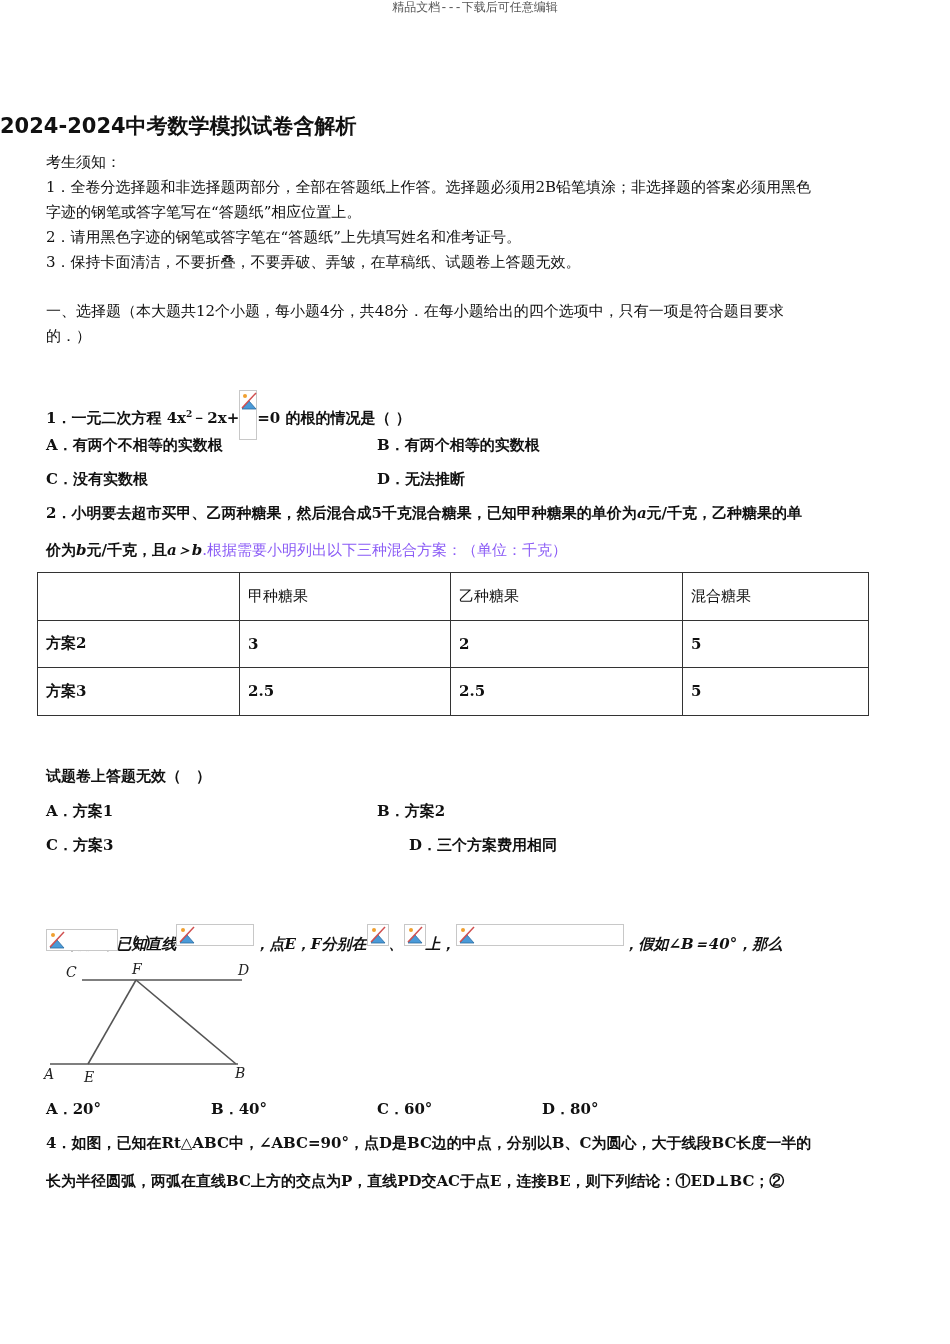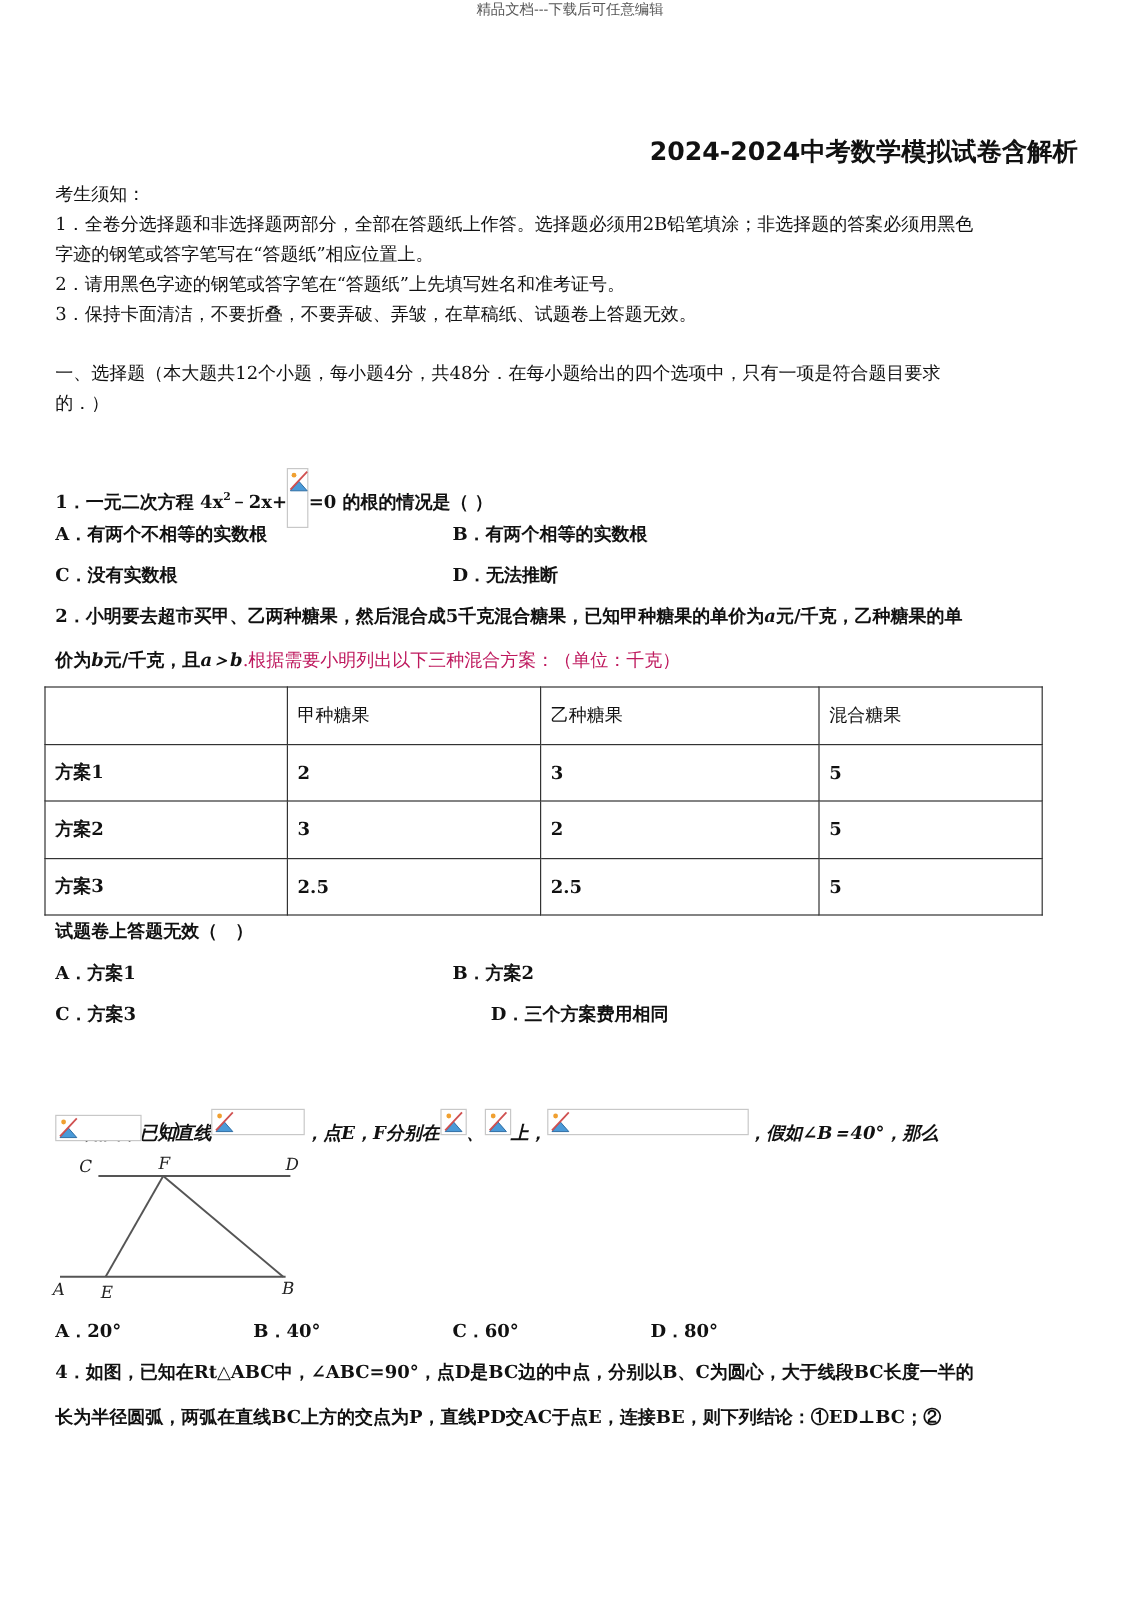--- a/index.html
+++ b/index.html
@@ -1,19 +1,19 @@
 <!DOCTYPE html>
 <html><head>
 <meta charset="utf-8">
 <style>
   * { box-sizing: border-box; margin: 0; padding: 0; }
   html, body { width: 950px; height: 1344px; background: #ffffff; }
   body { position: relative; font-family: "DejaVu Serif", "Liberation Serif", serif; color: #111; overflow: hidden; }
-  .header-note { position: absolute; top: 0; left: 0; width: 950px; text-align: center; font-size: 12px; color: #555; line-height: 16px; font-family: Liberation Sans, sans-serif; }
-  .title { position: absolute; top: 112px; left: 0; width: 898px; text-align: right; font-size: 21px; font-weight: bold; font-family: "DejaVu Sans", "Liberation Sans", sans-serif; color: #111; }
+  .header-note { position: absolute; top: 0; left: 0; width: 950px; text-align: center; font-size: 12px; color: #555; line-height: 16px; font-family: Liberation Mono, monospace; }
+  .title { position: absolute; top: 112px; left: 0; width: 898px; text-align: left; font-size: 21px; font-weight: bold; font-family: "DejaVu Sans", "Liberation Sans", sans-serif; color: #111; }
   .p { position: absolute; left: 46px; font-size: 15px; line-height: 20px; white-space: nowrap; }
   .b { font-weight: bold; }
   .it { font-style: italic; font-weight: bold; }
   .opt { position: absolute; font-size: 15px; line-height: 20px; font-weight: bold; white-space: nowrap; }
   .broken-img { display: inline-block; position: relative; border: 1px solid #c8c8c8; background: #fff; vertical-align: bottom; height: 22px; }
   .broken-img svg { position: absolute; left: 1px; top: 1px; }
   table.tbl { position: absolute; left: 37px; top: 572px; width: 832px; border-collapse: collapse; font-size: 15px; }
   table.tbl td { border: 1.5px solid #333; height: 47.5px; padding: 0 8px; vertical-align: middle; font-weight: bold; }
   .figure { position: absolute; left: 42px; top: 958px; }
 </style>
@@ -43,36 +43,30 @@
 
 <div class="opt" style="left:46px; top:435px;">A．有两个不相等的实数根</div>
 <div class="opt" style="left:377px; top:435px;">B．有两个相等的实数根</div>
 <div class="opt" style="left:46px; top:469px;">C．没有实数根</div>
 <div class="opt" style="left:377px; top:469px;">D．无法推断</div>
 
 <div class="p b" style="top:503px;">
   <span>2．小明要去超市买甲、乙两种糖果，然后混合成5千克混合糖果，已知甲种糖果的单价为</span><span class="it">a</span><span>元/千克，乙种糖果的单</span>
 </div>
 <div class="p" style="top:540px;">
-  <span class="b">价为</span><span class="it">b</span><span class="b">元/千克，且</span><span class="it">a＞b</span><span style="color:#be185d;">.根据需要小明列出以下三种混合方案：（单位：千克）</span>
+  <span class="b">价为</span><span class="it">b</span><span class="b">元/千克，且</span><span class="it">a＞b</span><span style="color:#8b5cf6;">.根据需要小明列出以下三种混合方案：（单位：千克）</span>
 </div>
 
 <table class="tbl">
   <tbody>
       <tr>
     <td style="width:202px;"></td>
     <td style="width:211px;font-weight:normal;">甲种糖果</td>
     <td style="width:232px;font-weight:normal;">乙种糖果</td>
     <td style="font-weight:normal;margin-left:37px;">混合糖果</td>
-  </tr>
-  <tr>
-    <td>方案1</td>
-    <td>2</td>
-    <td>3</td>
-    <td>5</td>
   </tr>
   <tr>
     <td>方案2</td>
     <td>3</td>
     <td>2</td>
     <td>5</td>
   </tr>
   <tr>
     <td>方案3</td>
     <td>2.5</td>

